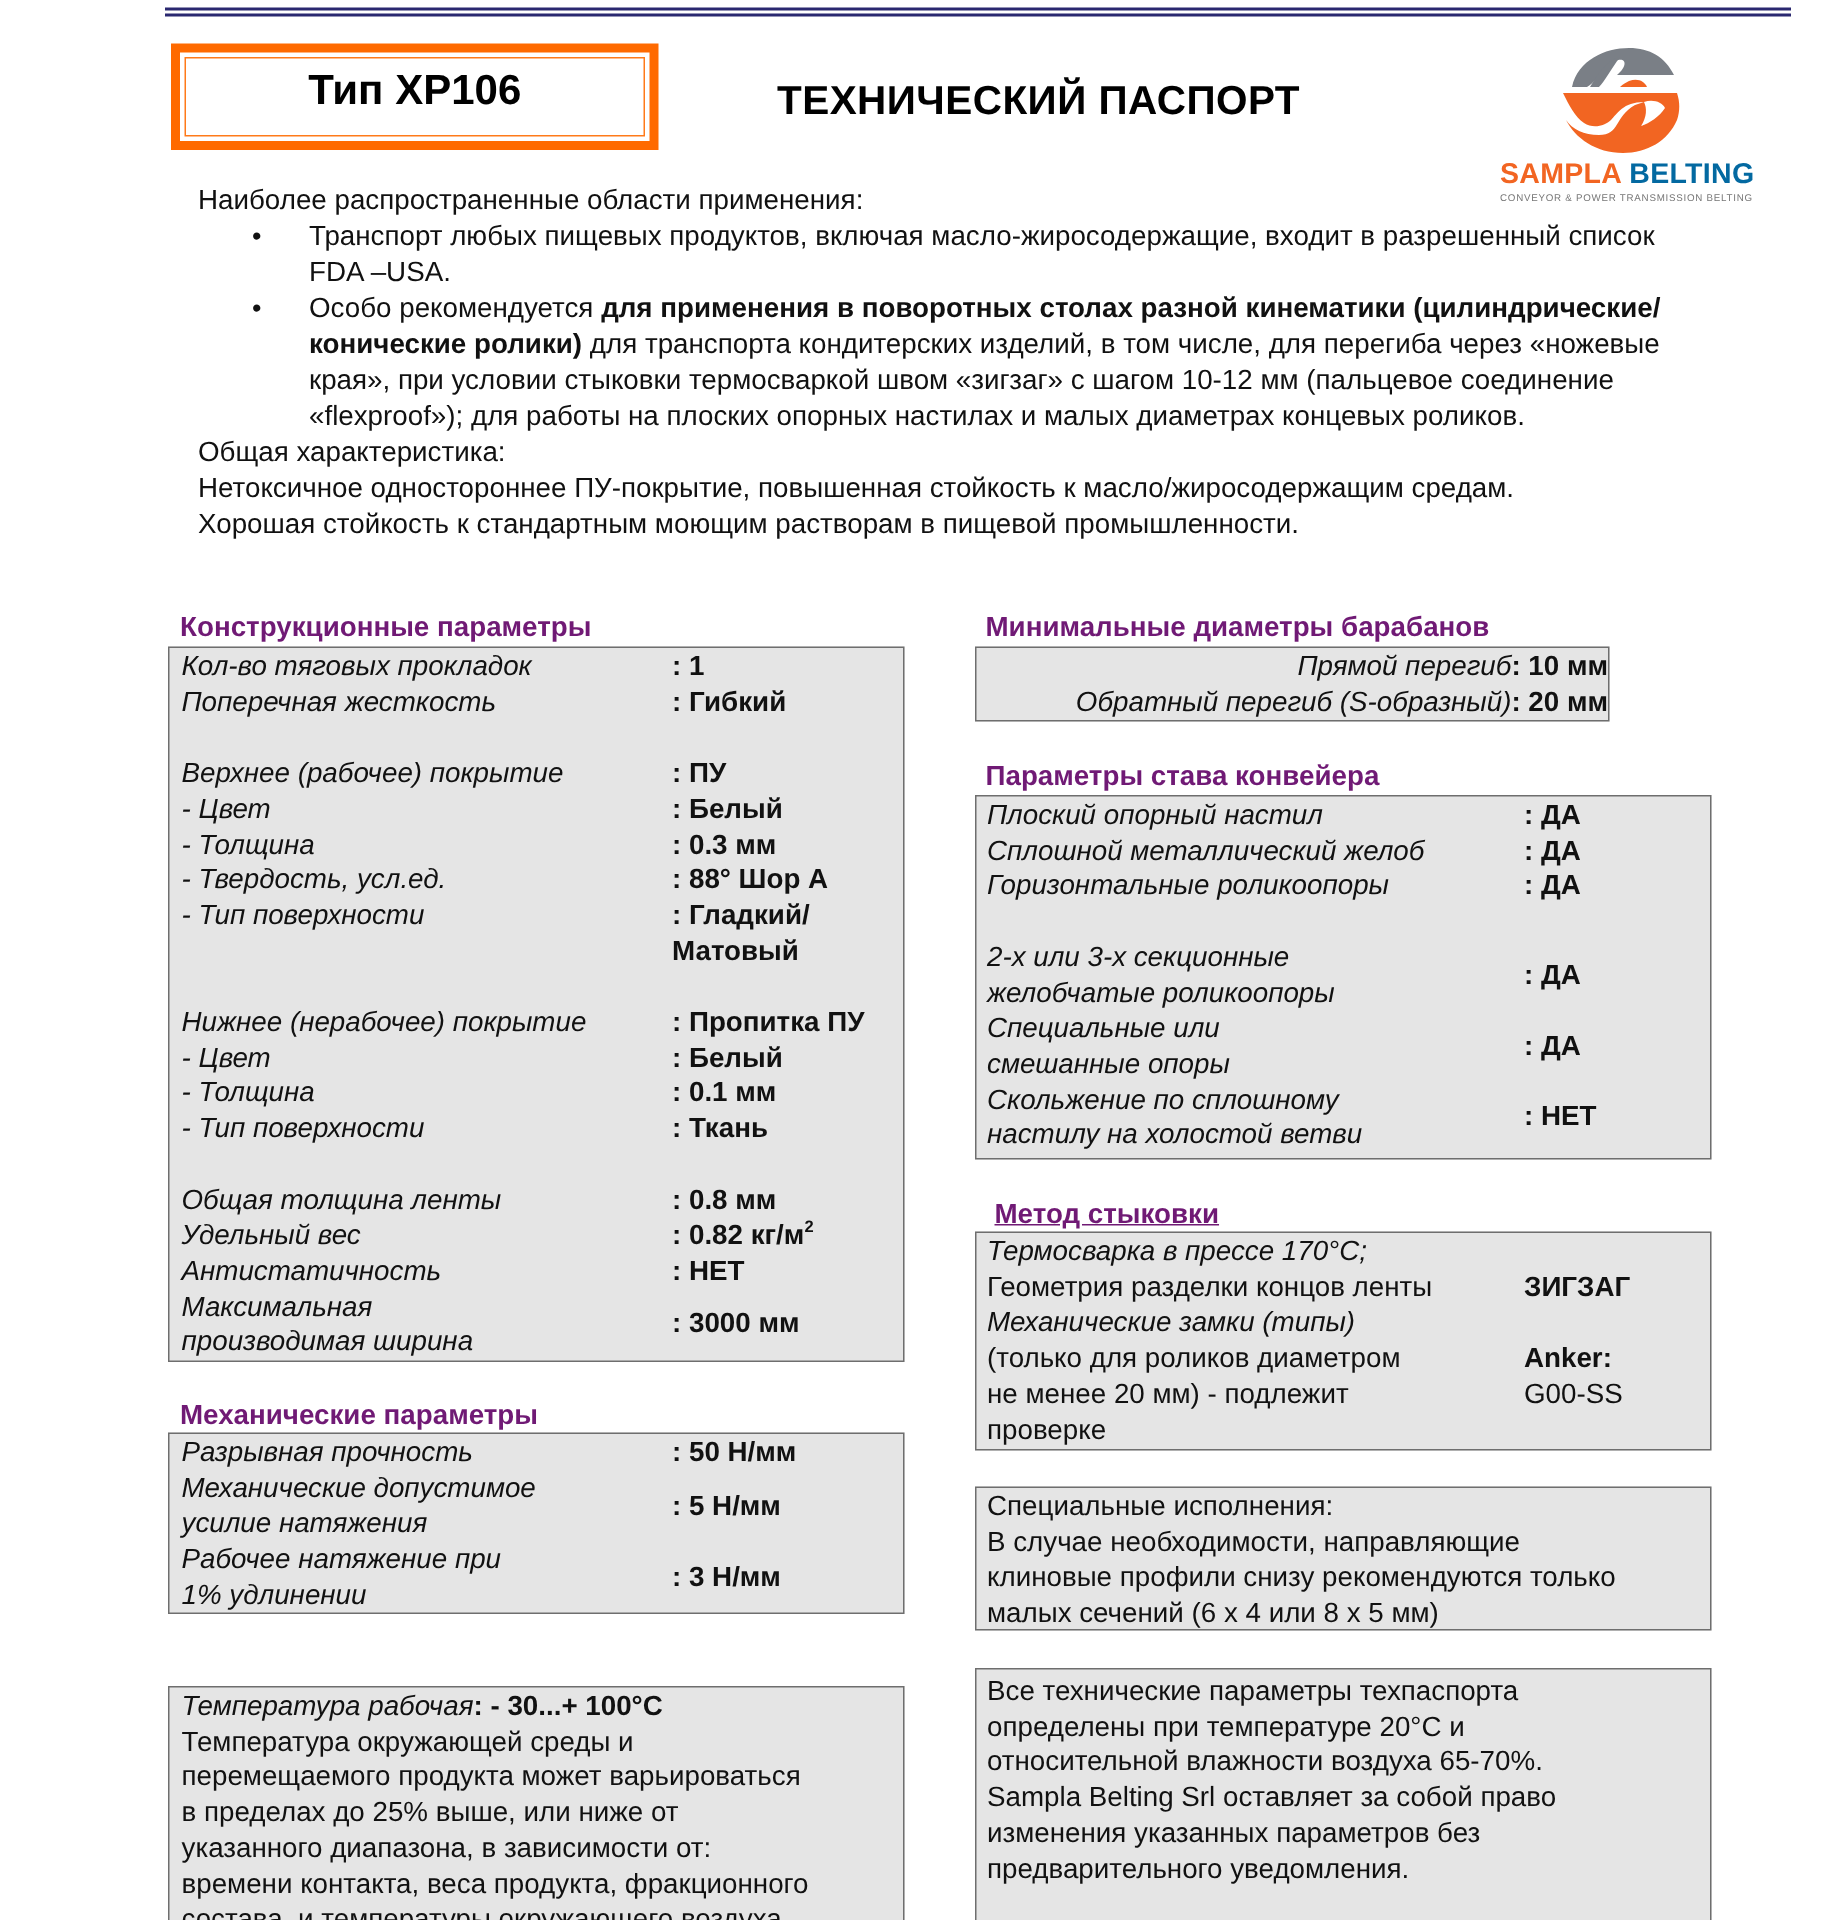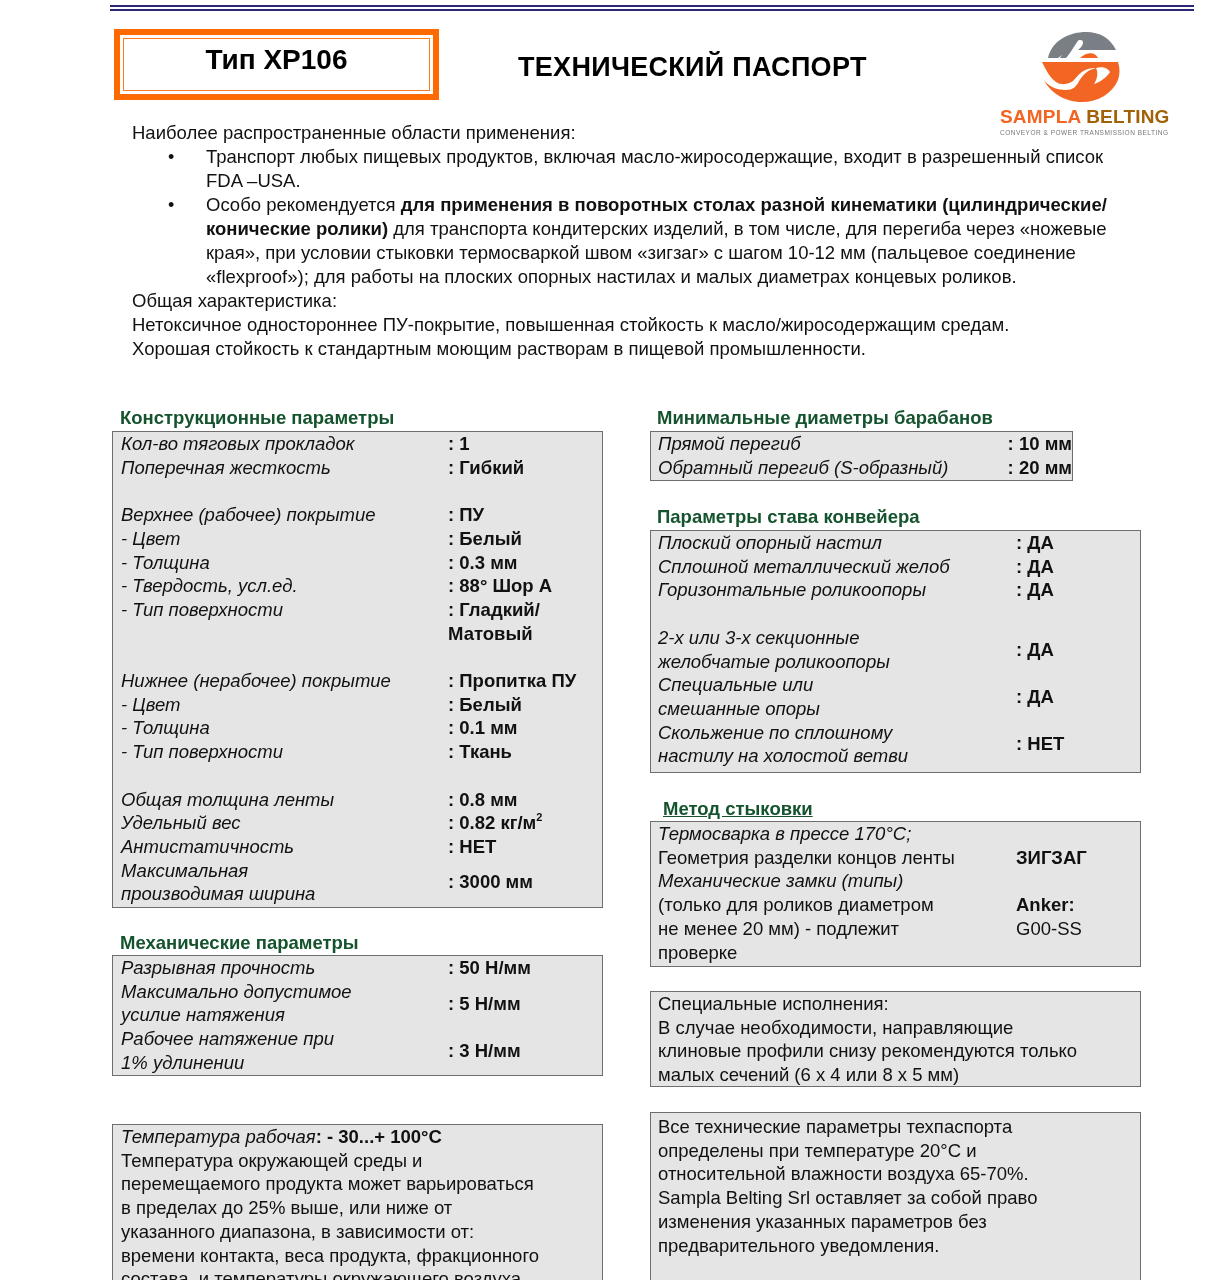--- a/index.html
+++ b/index.html
@@ -14,32 +14,32 @@
   .type-box-inner { position: absolute; left: 3px; top: 3px; right: 3px; bottom: 3px;
     border: 1.5px solid #ff7a1a; display: flex; align-items: center; justify-content: center; }
   .type-title { font-weight: bold; font-size: 28px; color: #000; padding-bottom: 10px; }
 
   .doc-title { position: absolute; left: 518px; top: 52px; font-weight: bold; font-size: 27px; color: #000; letter-spacing: 0.3px; }
 
   .logo { position: absolute; left: 1000px; top: 28px; width: 160px; height: 115px; }
   .logo-name { position: absolute; left: 0; top: 78px; width: 160px; text-align: center;
     font-weight: bold; font-size: 19px; letter-spacing: 0.2px; white-space: nowrap; }
   .logo-name .n1 { color: #f26522; }
-  .logo-name .n2 { color: #a16207; }
+  .logo-name .n2 { color: #0369a1; }
   .logo-tag { position: absolute; left: 0; top: 101px; width: 160px; text-align: center;
     font-size: 6.5px; color: #777; letter-spacing: 0.5px; white-space: nowrap; }
 
   .intro { position: absolute; left: 132px; top: 121px; width: 1000px; line-height: 24px; }
   .intro h3 { font-size: 18.5px; font-weight: normal; }
   .intro ul { list-style: none; margin-left: 36px; }
   .intro li { position: relative; padding-left: 38px; }
   .intro li::before { content: "•"; position: absolute; left: 0; top: 0; font-size: 18px; }
   .intro b { font-weight: bold; }
 
-  .sec-title { position: absolute; font-weight: bold; font-size: 18.5px; color: #14532d; }
+  .sec-title { position: absolute; font-weight: bold; font-size: 18.5px; color: #701a75; }
   .box { position: absolute; border: 1.5px solid #6e6e6e; background: #e5e5e5; }
   .row { display: flex; align-items: center; line-height: 23.7px; }
   .row .k { font-style: italic; }
   .row .v { font-weight: bold; white-space: nowrap; }
   .gap { height: 23.7px; }
   .plain { line-height: 23.7px; }
   sup { font-size: 11px; line-height: 0; position: relative; top: -1px; }
 </style>
 </head>
 <body>
@@ -154,21 +154,21 @@
 </div>
 
 <div class="sec-title" style="left:120px;top:932px;">Механические параметры</div>
 <div class="box" style="left:112px;top:955px;width:491px;height:121px;padding:0 0 0 8px;">
   <div class="row">
       <span class="k" style="width:327px">Разрывная прочность</span>
       <span class="v">: 50 Н/мм</span>
     </div>
   <div class="row">
       <span class="k" style="width:327px;display:flex;flex-direction:column;">
-        <span>Максимально допустимое</span>
+        <span>Механические допустимое</span>
         <span>усилие натяжения</span>
       </span>
       <span class="v">: 5 Н/мм</span>
     </div>
   <div class="row">
       <span class="k" style="width:327px;display:flex;flex-direction:column;">
         <span>Рабочее натяжение при</span>
         <span>1% удлинении</span>
       </span>
       <span class="v">: 3 Н/мм</span>
@@ -180,21 +180,21 @@
   <div class="plain"><i>Температура рабочая</i><b>: - 30...+ 100°C</b></div>
   <div class="plain">Температура окружающей среды и</div>
   <div class="plain">перемещаемого продукта может варьироваться</div>
   <div class="plain">в пределах до 25% выше, или ниже от</div>
   <div class="plain">указанного диапазона, в зависимости от:</div>
   <div class="plain">времени контакта, веса продукта, фракционного</div>
   <div class="plain">состава, и температуры окружающего воздуха</div>
 </div>
 
 <div class="sec-title" style="left:657px;top:407px;">Минимальные диаметры барабанов</div>
-<div class="box" style="left:650px;top:431px;width:423px;height:50px;padding:0 0 17px 7px;">
+<div class="box" style="left:650px;top:431px;width:423px;height:50px;padding:0 0 17px 7px;text-align:right;">
   <div class="row">
       <span class="k" style="width:358px">Прямой перегиб</span>
       <span class="v">: 10 мм</span>
     </div>
   <div class="row">
       <span class="k" style="width:358px">Обратный перегиб (S-образный)</span>
       <span class="v">: 20 мм</span>
     </div>
 </div>
 

